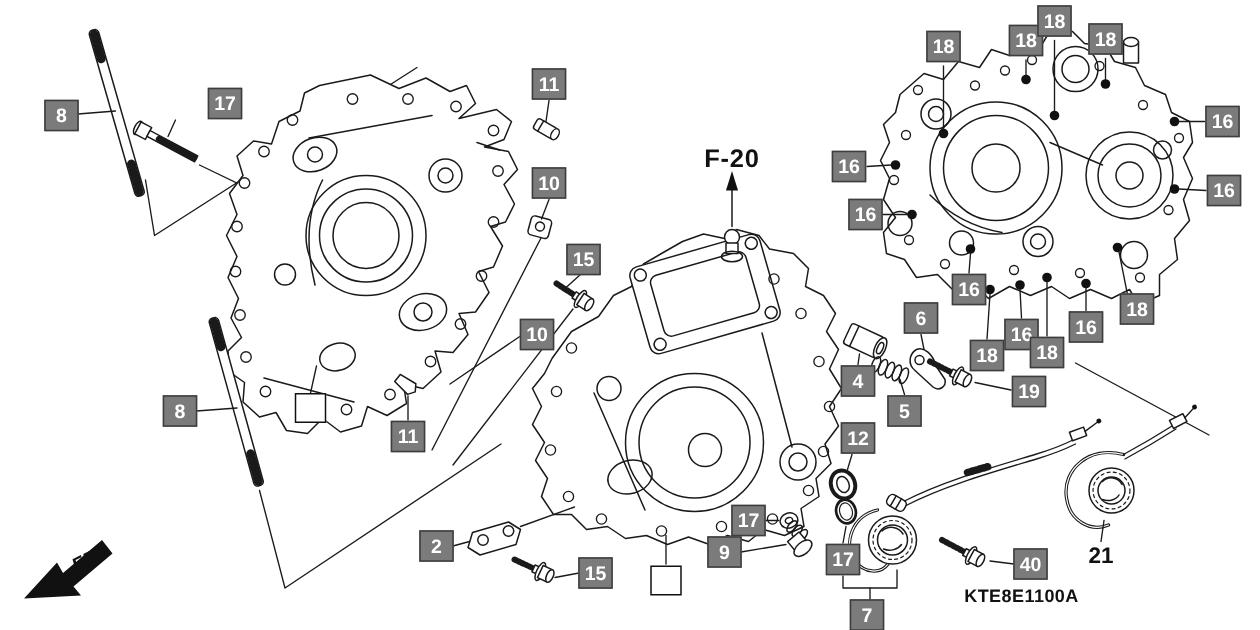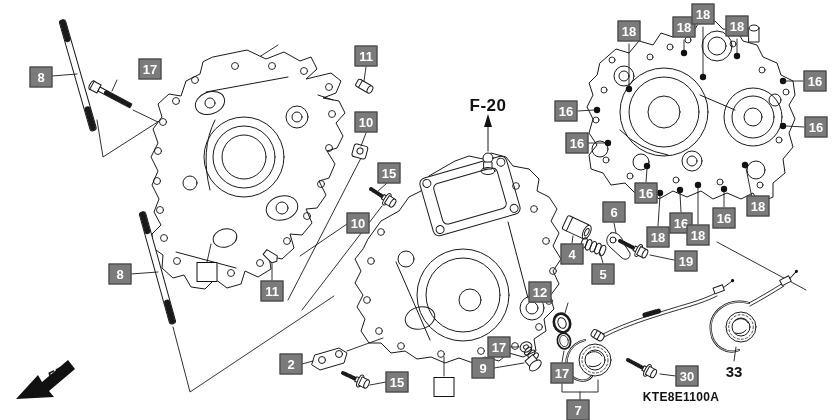--- a/index.html
+++ b/index.html
@@ -363,21 +363,21 @@
         <polygon points="484,127 492,127 488,114" fill="#111" stroke="none"></polygon>
       </g>
 
       <g>
         <polygon points="16,399 38,375 42,382 68,360 75,369 49,391 54,397" fill="#111" stroke="none"></polygon>
       </g>
     </g>
   </svg>
 
   <div class="flabel" id="f18-label" style="left:488px;top:106px;">F-20</div>
-  <div class="flabel" id="part21-label" style="left:734px;top:371px;">33</div>
+  <div class="flabel" id="part21-label" style="left:734px;top:371px;">21</div>
   <div class="flabel" id="code-label" style="left:681px;top:397px;">KTE8E1100A</div>
   <div class="flabel" id="fr-label" style="left:58px;top:373px;">FR.</div>
 
   <div id="callout-layer">
       <div class="callout" style="left: 41px; top: 77px;">8</div>
       <div class="callout" style="left: 118px; top: 69px; margin-left: 32px;">17</div>
       <div class="callout" style="left: 366px; top: 56px;">11</div>
       <div class="callout" style="left: 366px; top: 122px;">10</div>
       <div class="callout" style="left: 389px; top: 173px;">15</div>
       <div class="callout" style="left: 358px; top: 223px;">10</div>
@@ -396,22 +396,22 @@
       <div class="callout" style="left: 646px; top: 193px;">16</div>
       <div class="callout" style="left: 681px; top: 223px;">16</div>
       <div class="callout" style="left: 724px; top: 218px;">16</div>
       <div class="callout" style="left: 658px; top: 237px;">18</div>
       <div class="callout" style="left: 698px; top: 235px;">18</div>
       <div class="callout" style="left: 758px; top: 206px;">18</div>
       <div class="callout" style="left: 614px; top: 212px;">6</div>
       <div class="callout" style="left: 572px; top: 254px;">4</div>
       <div class="callout" style="left: 603px; top: 274px;">5</div>
       <div class="callout" style="left: 686px; top: 261px;">19</div>
-      <div class="callout" style="left: 540px; top: 292px;">12</div>
+      <div class="callout" style="left: 572px; top: 292px;">12</div>
       <div class="callout" style="left: 499px; top: 347px;">17</div>
       <div class="callout" style="left: 483px; top: 368px;">9</div>
       <div class="callout" style="left: 562px; top: 373px;">17</div>
       <div class="callout" style="left: 578px; top: 410px;">7</div>
-      <div class="callout" style="left: 687px; top: 376px;">30</div>
+      <div class="callout" style="left: 687px; top: 376px;">40</div>
       <div class="emptybox" style="left: 207px; top: 272px;"></div>
       <div class="emptybox" style="left: 444px; top: 387px;"></div>
     </div>
 </div>
 
 </body></html>

